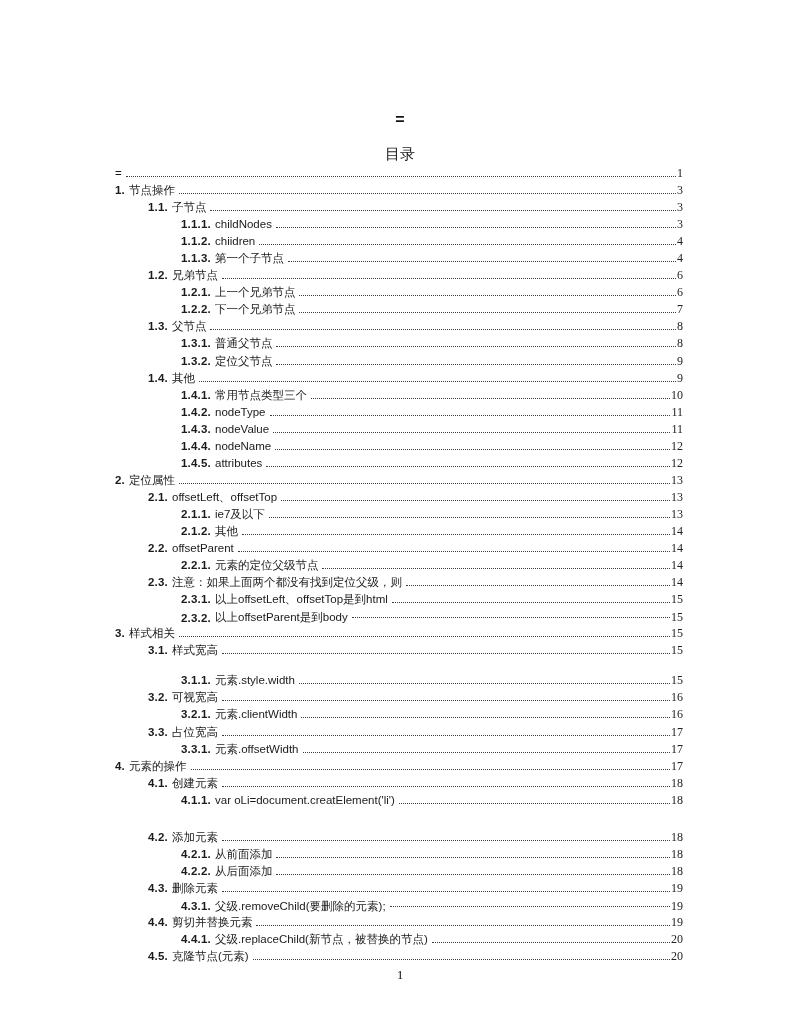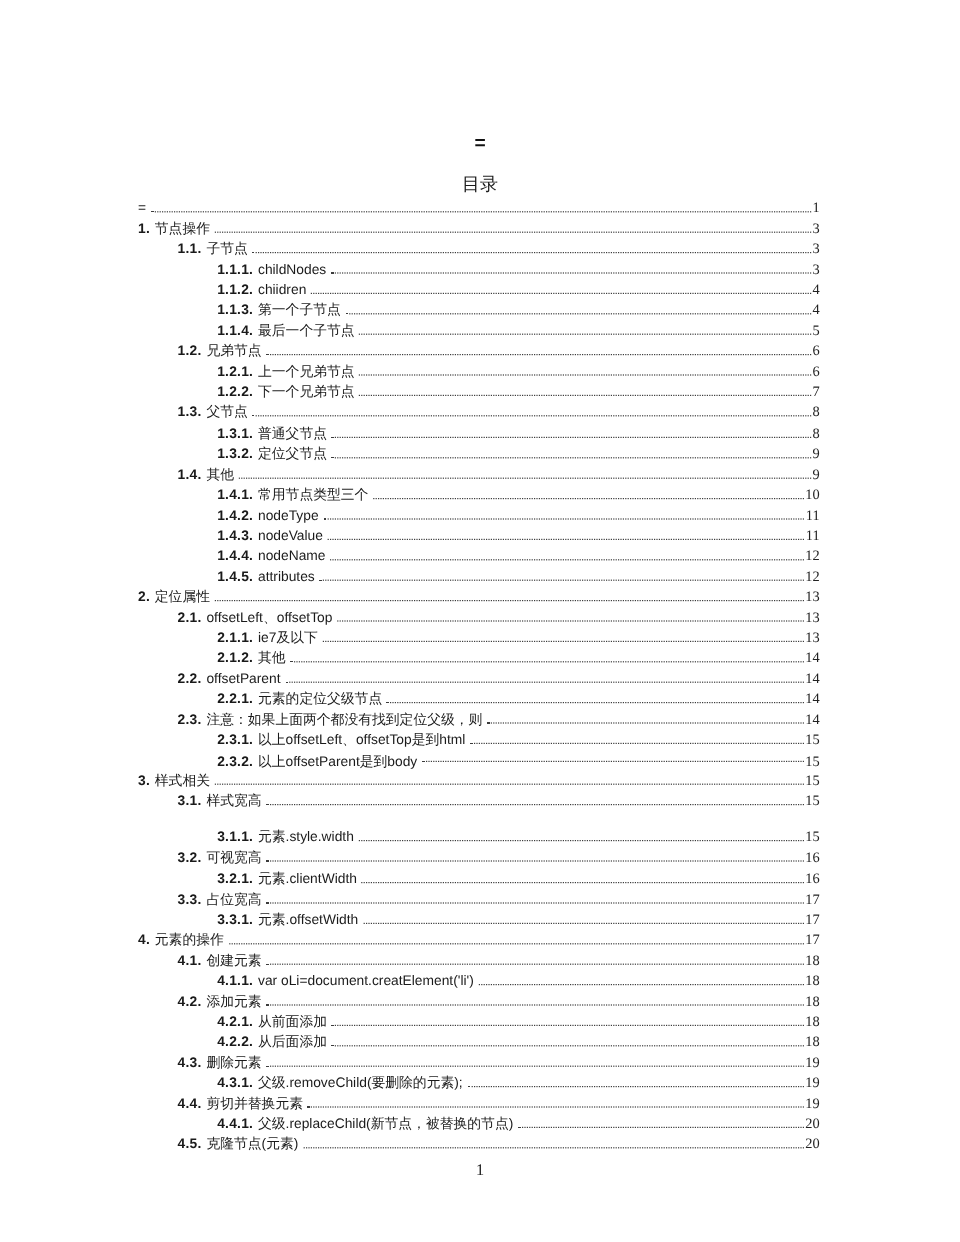--- a/index.html
+++ b/index.html
@@ -122,26 +122,20 @@
     <span class="toc-page">4</span>
   </div>
 
   <div class="toc-row" style="padding-left: 66px;">
     <span class="toc-num">1.1.3.</span>
     <span class="toc-text">第一个子节点</span>
     <span class="toc-leader"></span>
     <span class="toc-page">4</span>
   </div>
 
-  <div class="toc-row" style="padding-left: 66px;">
-    <span class="toc-num">1.1.4.</span>
-    <span class="toc-text">最后一个子节点</span>
-    <span class="toc-leader"></span>
-    <span class="toc-page">5</span>
-  </div>
 
   <div class="toc-row" style="padding-left: 33px;">
     <span class="toc-num">1.2.</span>
     <span class="toc-text">兄弟节点</span>
     <span class="toc-leader"></span>
     <span class="toc-page">6</span>
   </div>
 
   <div class="toc-row" style="padding-left: 66px;">
     <span class="toc-num">1.2.1.</span>
@@ -346,21 +340,21 @@
     <span class="toc-page">18</span>
   </div>
 
   <div class="toc-row" style="padding-left: 66px;">
     <span class="toc-num">4.1.1.</span>
     <span class="toc-text">var oLi=document.creatElement('li')</span>
     <span class="toc-leader"></span>
     <span class="toc-page">18</span>
   </div>
 
-  <div class="toc-row" style="padding-left: 33px;">
+  <div class="toc-row" style="padding-left: 33px; margin-top: 20px;">
     <span class="toc-num">4.2.</span>
     <span class="toc-text">添加元素</span>
     <span class="toc-leader"></span>
     <span class="toc-page">18</span>
   </div>
 
   <div class="toc-row" style="padding-left: 66px;">
     <span class="toc-num">4.2.1.</span>
     <span class="toc-text">从前面添加</span>
     <span class="toc-leader"></span>
@@ -374,21 +368,21 @@
     <span class="toc-page">18</span>
   </div>
 
   <div class="toc-row" style="padding-left: 33px;">
     <span class="toc-num">4.3.</span>
     <span class="toc-text">删除元素</span>
     <span class="toc-leader"></span>
     <span class="toc-page">19</span>
   </div>
 
-  <div class="toc-row" style="padding-left: 66px;">
+  <div class="toc-row" style="padding-left: 66px; align-items: center;">
     <span class="toc-num">4.3.1.</span>
     <span class="toc-text">父级.removeChild(要删除的元素);</span>
     <span class="toc-leader"></span>
     <span class="toc-page">19</span>
   </div>
 
   <div class="toc-row" style="padding-left: 33px;">
     <span class="toc-num">4.4.</span>
     <span class="toc-text">剪切并替换元素</span>
     <span class="toc-leader"></span>

